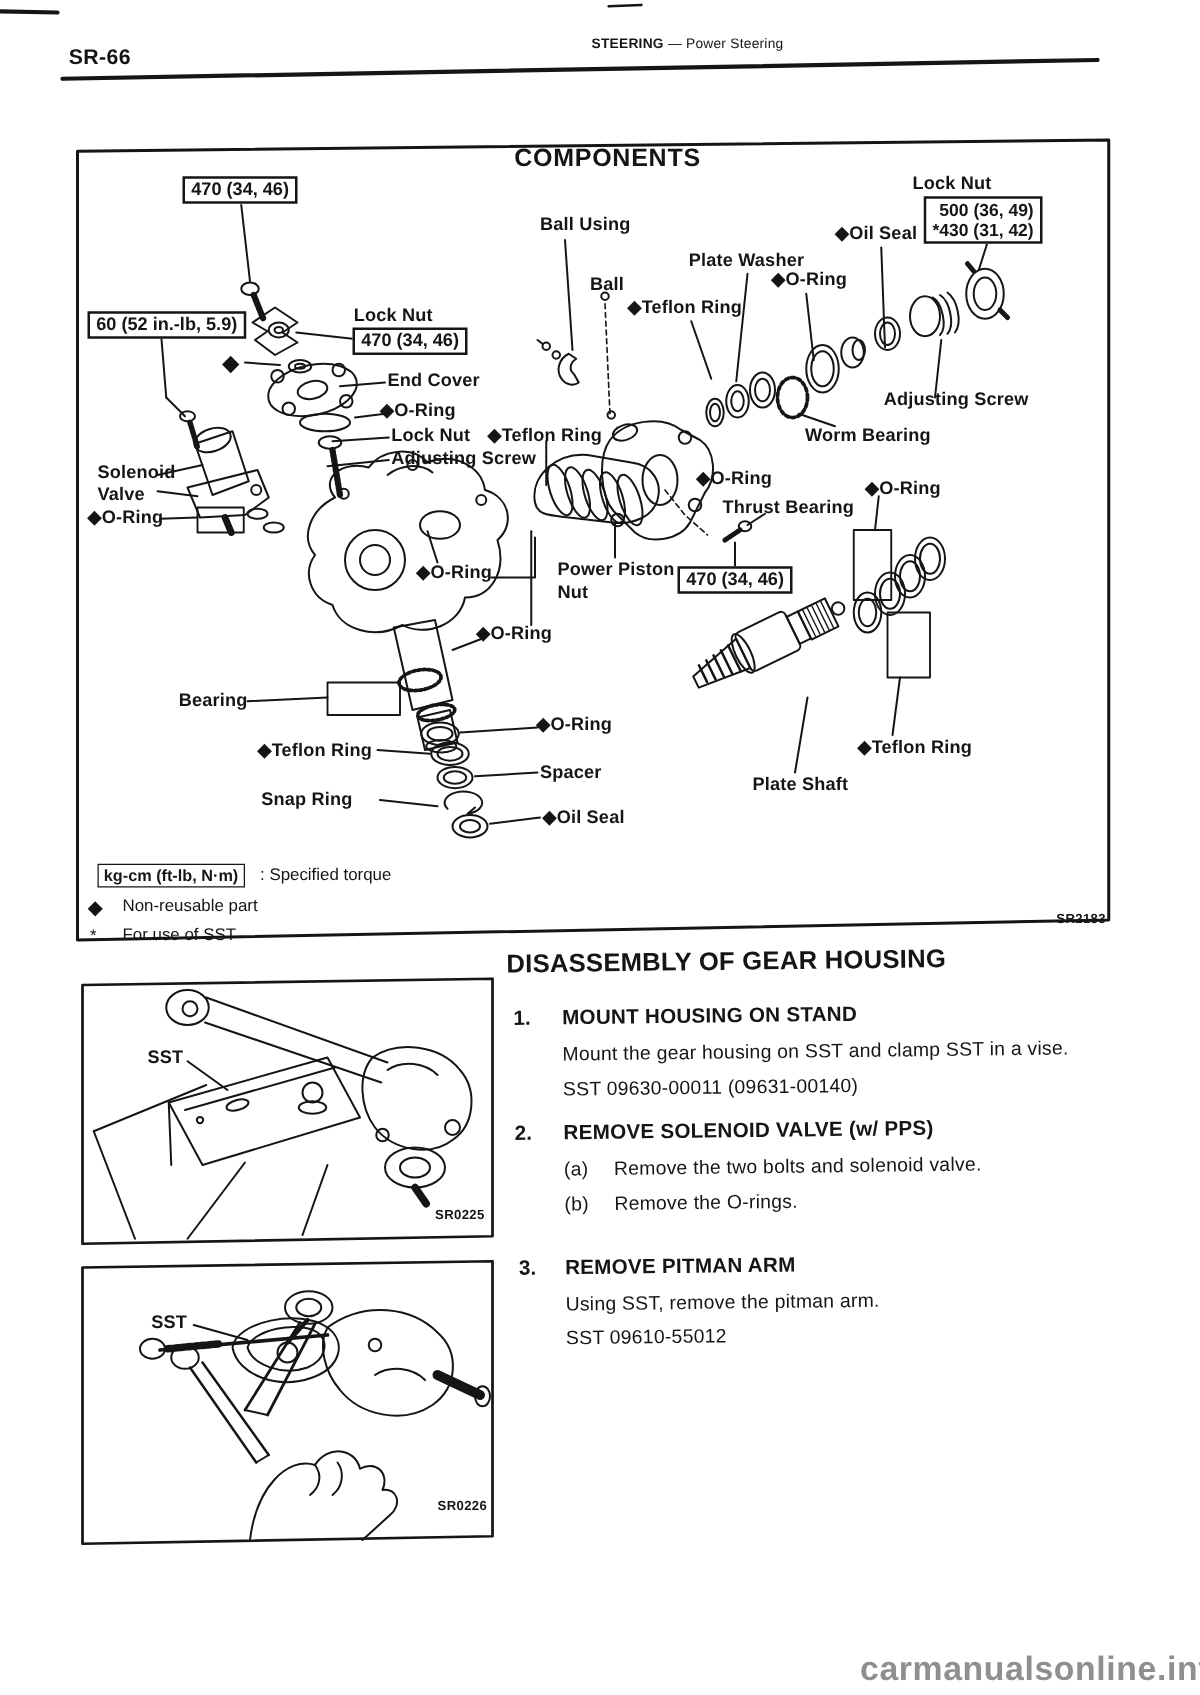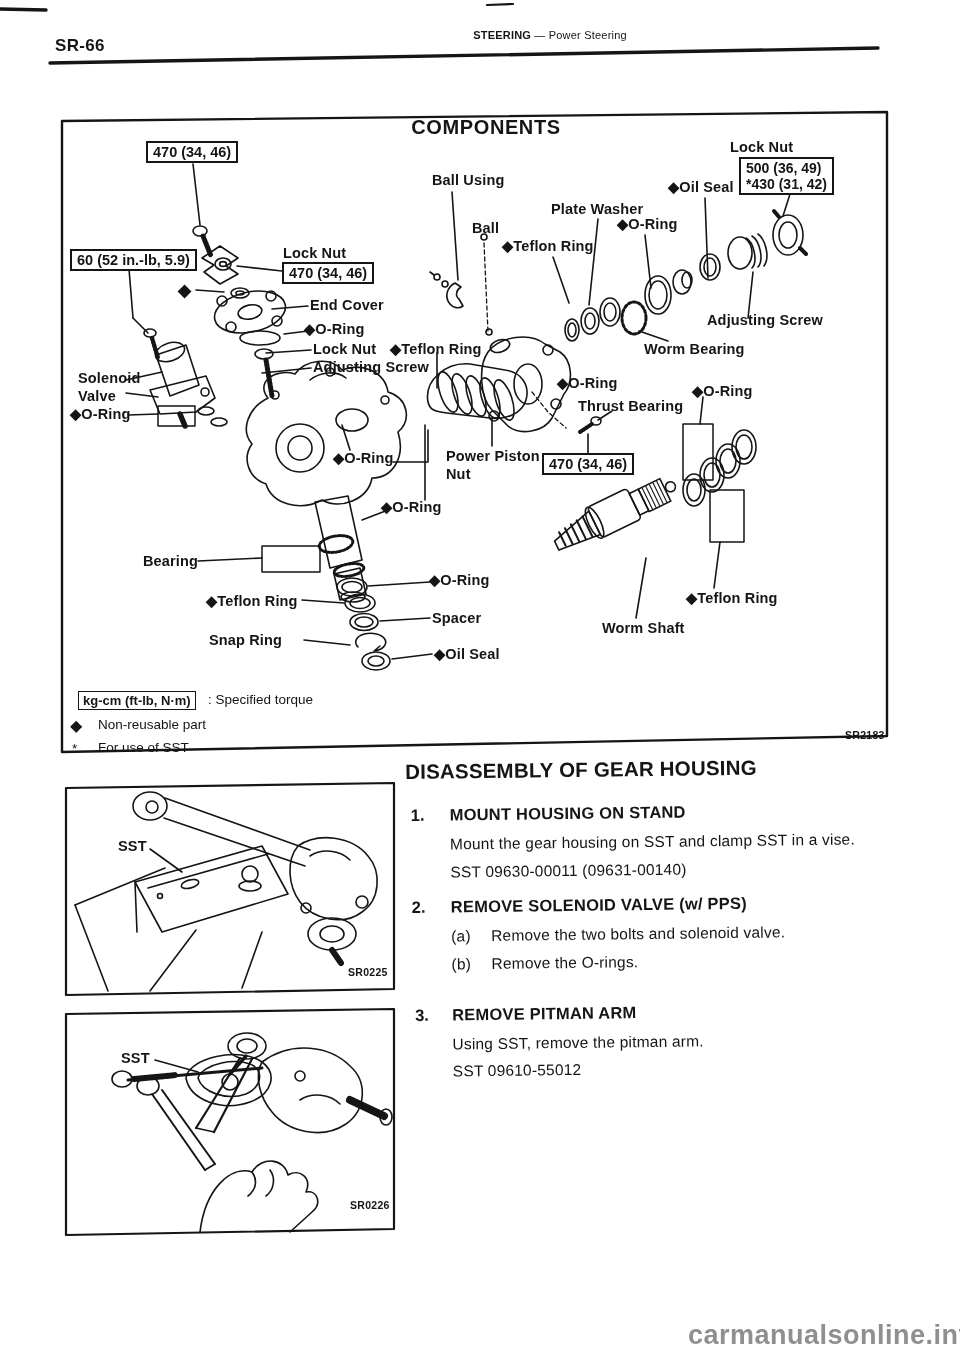--- a/index.html
+++ b/index.html
@@ -4,21 +4,21 @@
 <style>
   html,body{margin:0;padding:0;background:#ffffff;}
   .stage{position:relative;width:960px;height:1356px;background:#fff;overflow:hidden;
          font-family:"Liberation Sans",sans-serif;color:#151515;}
   svg.art{position:absolute;left:0;top:0;}
   .lbl{position:absolute;font-weight:700;font-size:14.5px;line-height:17px;
        white-space:nowrap;letter-spacing:.15px;}
   .tq{position:absolute;border:2px solid #151515;background:#fff;padding:0 5px;
       font-weight:700;font-size:14.5px;line-height:18px;white-space:nowrap;text-align:center;}
   .tq2{position:absolute;border:2px solid #151515;background:#fff;padding:1px 5px;
-      font-weight:700;font-size:14px;line-height:16px;white-space:nowrap;text-align:left;}
+      font-weight:700;font-size:14px;line-height:16px;white-space:nowrap;text-align:right;}
   .hdr-code{position:absolute;left:55px;top:36px;font-weight:700;font-size:17px;letter-spacing:.3px;}
   .hdr-center{position:absolute;left:360px;top:29px;width:380px;text-align:center;font-size:11px;letter-spacing:.2px;}
   .hdr-center b{font-weight:700;}
   .page-title{position:absolute;left:376px;top:76px;width:220px;text-align:center;
       font-weight:700;font-size:20px;letter-spacing:.6px;margin-top:40px;}
   .legend-key{position:absolute;border:1.5px solid #151515;padding:0 4px;font-weight:700;
       font-size:13px;line-height:17px;white-space:nowrap;background:#fff;}
   .legend-txt{position:absolute;font-weight:400;font-size:13.5px;white-space:nowrap;}
   .fig-id{position:absolute;font-weight:700;font-size:10.5px;letter-spacing:.3px;}
   .proc{position:absolute;left:405px;top:760px;width:545px;height:330px;
@@ -359,21 +359,21 @@
   <div class="lbl" style="left:381px;top:499px;">◆O-Ring</div>
 
   <div class="lbl" style="left:143px;top:553px;">Bearing</div>
   <div class="lbl" style="left:429px;top:572px;">◆O-Ring</div>
   <div class="lbl" style="left:206px;top:593px;">◆Teflon Ring</div>
   <div class="lbl" style="left:432px;top:610px;">Spacer</div>
   <div class="lbl" style="left:209px;top:632px;">Snap Ring</div>
   <div class="lbl" style="left:434px;top:646px;">◆Oil Seal</div>
 
   <div class="lbl" style="left:686px;top:590px;">◆Teflon Ring</div>
-  <div class="lbl" style="left:602px;top:620px;">Worm Shaft</div>
+  <div class="lbl" style="left:602px;top:620px;">Plate Shaft</div>
 
   <div class="legend-key" style="left:62px;top:691px;margin-left:16px;">kg-cm (ft-lb, N·m)</div>
   <div class="legend-txt" style="left:208px;top:692px;">: Specified torque</div>
   <div class="legend-txt" style="left:70px;top:716px;font-size:16px;">◆</div>
   <div class="legend-txt" style="left:98px;top:717px;text-align:right;">Non-reusable part</div>
   <div class="legend-txt" style="left:72px;top:741px;">*</div>
   <div class="legend-txt" style="left:98px;top:740px;">For use of SST</div>
   <div class="fig-id" style="left:845px;top:729px;">SR2183</div>
 
   <div class="lbl" style="left:118px;top:838px;">SST</div>

